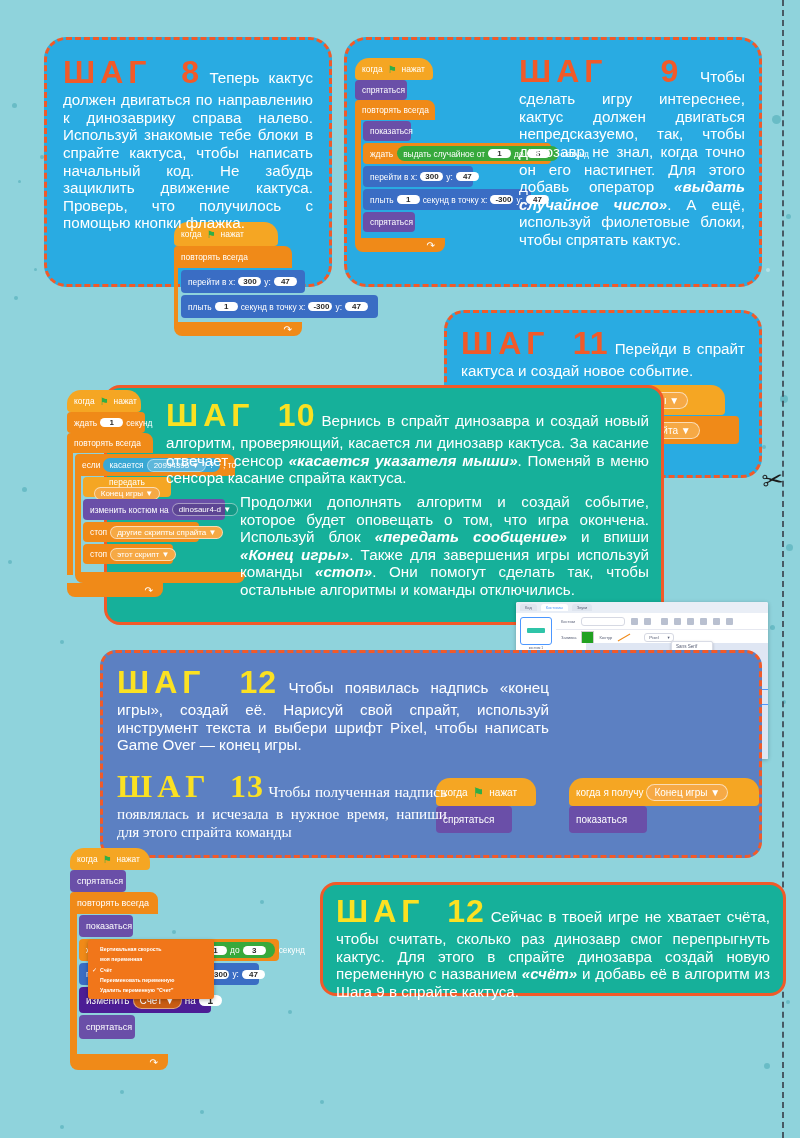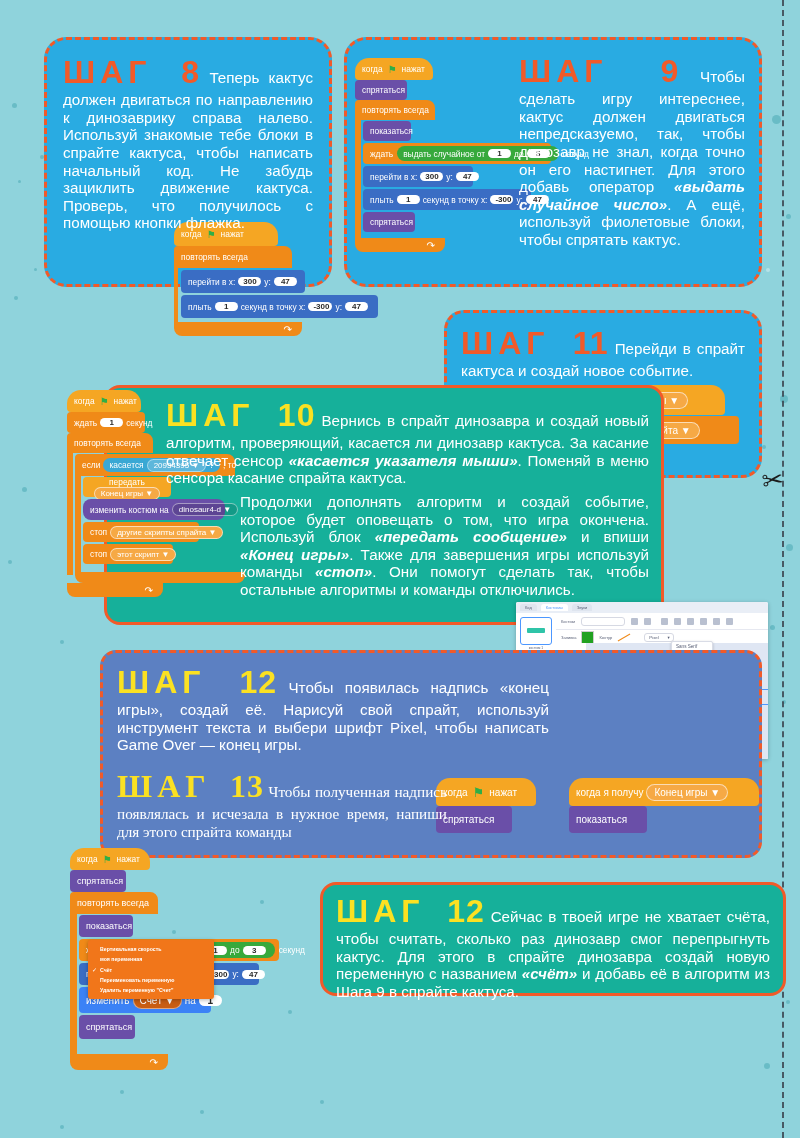--- a/index.html
+++ b/index.html
@@ -51,21 +51,21 @@
     position:relative;box-sizing:border-box;color:#fff;
     font-size:8.4px;border-radius:4px;display:flex;align-items:center;
     padding:0 7px;white-space:nowrap;
   }
   .blk.ev{background:#f5a623;border-radius:14px 14px 4px 4px;}
   .blk.ctl{background:#f08a18;}
   .blk.look{background:#6a4fa8;}
   .blk.mot{background:#3a6dc4;}
   .blk.op{background:#37a93c;border-radius:999px;}
   .blk.sens{background:#3aa8d4;border-radius:999px;}
-  .blk.var{background:#3b82f6;}
+  .blk.var{background:#4c1d95;}
   .oval{
     background:#fff;color:#2b2b2b;border-radius:999px;padding:0px 5px;
     font-size:8px;margin:0 3px;display:inline-block;min-width:13px;text-align:center;
     font-weight:bold;
   }
   .drop{
     background:rgba(0,0,0,.12);border:1px solid rgba(255,255,255,.45);
     border-radius:999px;padding:1px 6px;margin:0 3px;font-size:8px;
   }
   .drop.lt{background:#f6a945;border-color:rgba(255,255,255,.6);}
@@ -302,21 +302,21 @@
         </div>
         <div style="display:flex;">
           <div class="cmouth" style="width:6px;height:96px;margin-left:2px;"></div>
           <div>
             <div class="blk ev" style="width:88px;height:20px;margin:1px 0 0 2px;border-radius:4px;flex-direction:column;">
               <span>передать</span>
               <span class="drop lt">
                 <span>Конец игры</span> ▼
               </span>
             </div>
-            <div class="blk look" style="width:142px;height:21px;margin:2px 0 0 2px;border-radius:8px;">
+            <div class="blk look" style="width:142px;height:21px;margin:2px 0 0 2px;">
               <span>изменить костюм на</span>
               <span class="drop">
                 <span>dinosaur4-d</span> ▼
               </span>
             </div>
             <div class="blk ctl" style="width:116px;height:20px;margin:2px 0 0 2px;">
               <span>стоп</span>
               <span class="drop lt">
                 <span>другие скрипты спрайта</span> ▼
               </span>

